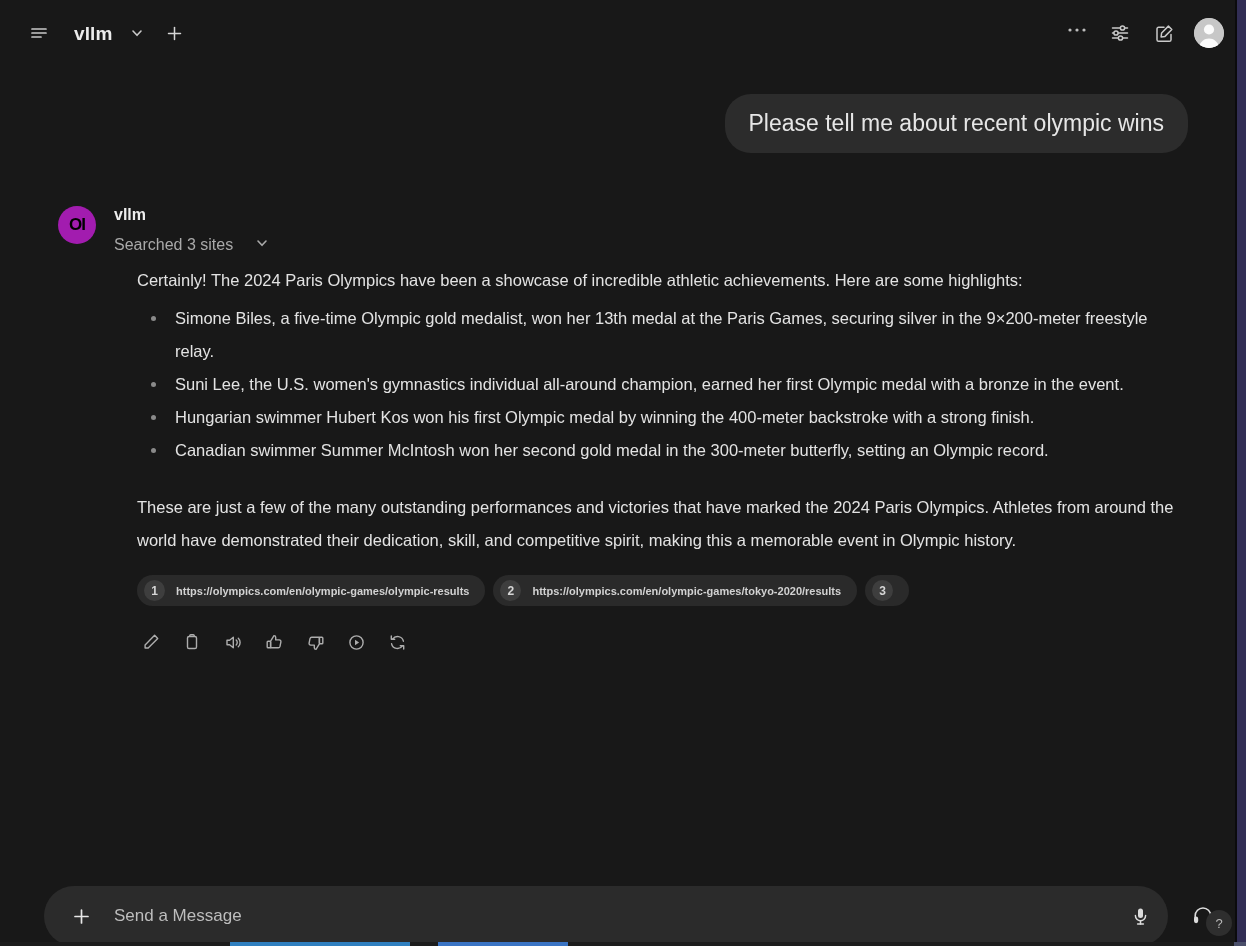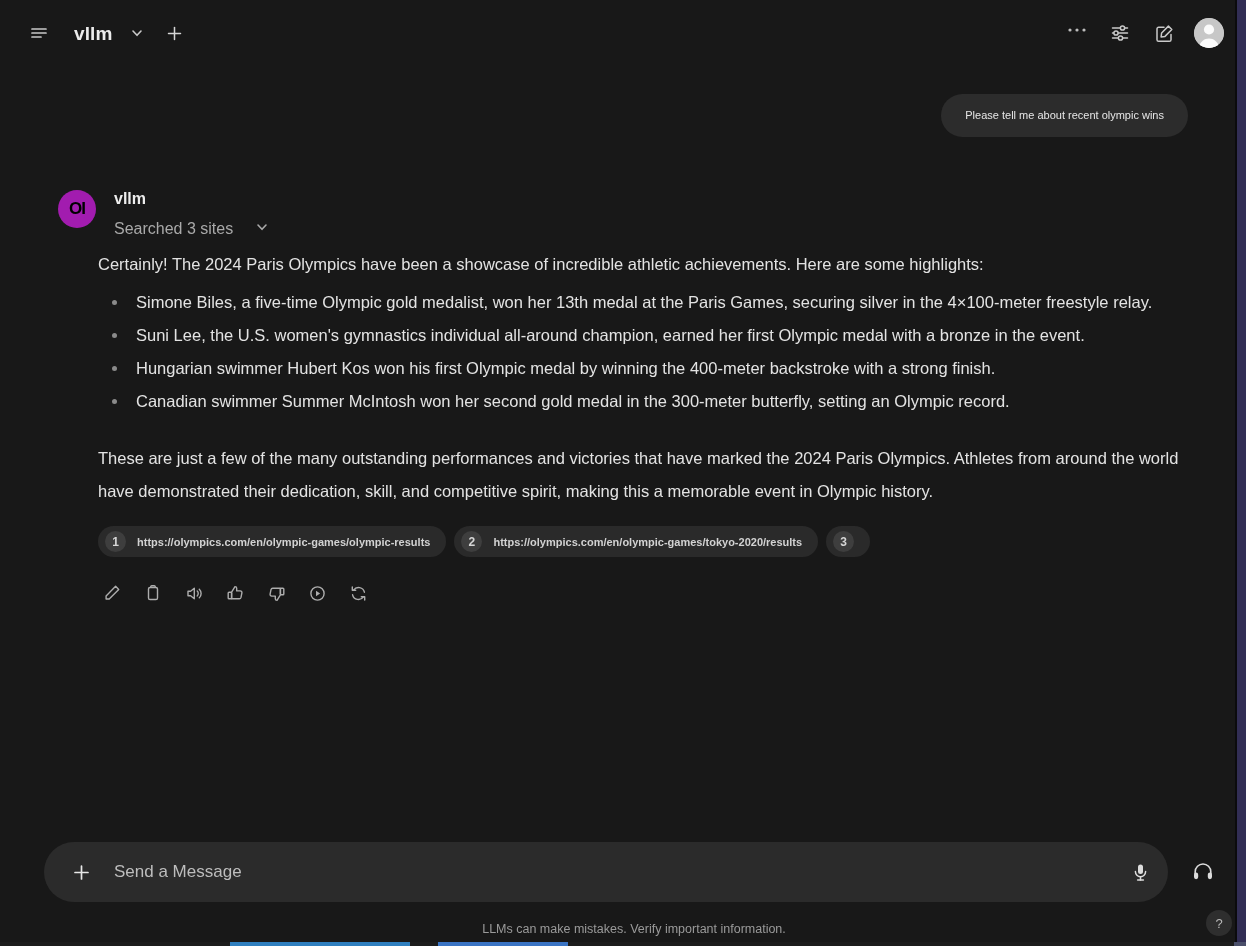--- a/index.html
+++ b/index.html
@@ -75,21 +75,21 @@
   
   .convo {
     flex: 1 1 auto;
     padding: 12px 58px 0 58px;
     overflow: hidden;
   }
   .user-row { display: flex; justify-content: flex-end; margin-top: 16px; }
   .user-bubble {
     background: #2c2c2c;
     color: #e6e6e6;
-    font-size: 11px;
+    font-size: 23px;
     line-height: 1.35;
     padding: 14px 24px;
     border-radius: 26px;
     max-width: 760px;
   }
 
   .assistant-block { margin-top: 52px; }
   .assistant-head { display: flex; align-items: flex-start; gap: 18px; }
   .bot-avatar {
     width: 38px; height: 38px; flex: 0 0 38px;
@@ -100,21 +100,21 @@
   }
   .bot-logo { font-size: 17px; font-weight: 700; color: #000; letter-spacing: -1px; font-family: "Liberation Sans", sans-serif; }
   .bot-col { flex: 1 1 auto; min-width: 0; }
   .bot-name { color: #ededed; font-size: 16px; font-weight: 700; line-height: 1.25; }
   .searched-row {
     display: inline-flex; align-items: center; gap: 22px;
     color: #a9a9a9; font-size: 16px; margin-top: 11px;
     cursor: pointer;
   }
 
-  .msg-body { margin-left: 40px; margin-top: 14px; }
+  .msg-body { margin-left: 79px; margin-top: 14px; }
   .para {
     color: #e3e3e3; font-size: 16.5px; line-height: 1.48;
     margin-bottom: 4px;
   }
   ul.bullets { list-style: none; margin: 10px 0 0 0; }
   ul.bullets li {
     position: relative;
     color: #e3e3e3; font-size: 16.5px; line-height: 2.0;
     padding-left: 38px;
     margin-bottom: 0px;
@@ -297,21 +297,21 @@
               </svg>
             </span>
           </div>
         </div>
       </div>
 
       <div class="msg-body">
         <div class="para">Certainly! The 2024 Paris Olympics have been a showcase of incredible athletic achievements. Here are some highlights:</div>
 
         <ul class="bullets">
-          <li>Simone Biles, a five-time Olympic gold medalist, won her 13th medal at the Paris Games, securing silver in the 4×100-meter freestyle relay.</li>
+          <li>Simone Biles, a five-time Olympic gold medalist, won her 13th medal at the Paris Games, securing silver in the 9×200-meter freestyle relay.</li>
           <li>Suni Lee, the U.S. women's gymnastics individual all-around champion, earned her first Olympic medal with a bronze in the event.</li>
           <li>Hungarian swimmer Hubert Kos won his first Olympic medal by winning the 400-meter backstroke with a strong finish.</li>
           <li>Canadian swimmer Summer McIntosh won her second gold medal in the 300-meter butterfly, setting an Olympic record.</li>
         </ul>
 
         <div class="tail-para">
           <p>These are just a few of the many outstanding performances and victories that have marked the 2024 Paris Olympics. Athletes from around the world have demonstrated their dedication, skill, and competitive spirit, making this a memorable event in Olympic history.</p>
         </div>
 
         <div class="citations">
@@ -399,21 +399,20 @@
       </div>
       <div class="headset-btn">
         <svg width="24" height="24" viewBox="0 0 24 24" fill="none" stroke="currentColor" stroke-width="1.6" stroke-linecap="round" stroke-linejoin="round">
           <path d="M4.2 15.2v-3.4a7.8 7.8 0 0 1 15.6 0v3.4"></path>
           <rect x="3" y="12.6" width="4.2" height="6.6" rx="2.1" fill="currentColor" stroke="none"></rect>
           <rect x="16.8" y="12.6" width="4.2" height="6.6" rx="2.1" fill="currentColor" stroke="none"></rect>
         </svg>
       </div>
     </div>
 
-    <div class="footer-note">LLMs can make mistakes. Verify important information.</div>
 
     <div class="help-btn">?</div>
   </div>
 
   <div class="edge-strip-inner"></div>
   <div class="edge-strip"></div>
 
   <div class="taskbar-sliver">
     <div class="ts-seg" style="flex:0 0 230px;background:#1c1c1c"></div>
     <div class="ts-seg" style="flex:0 0 180px;background:#2f7fbf"></div>

